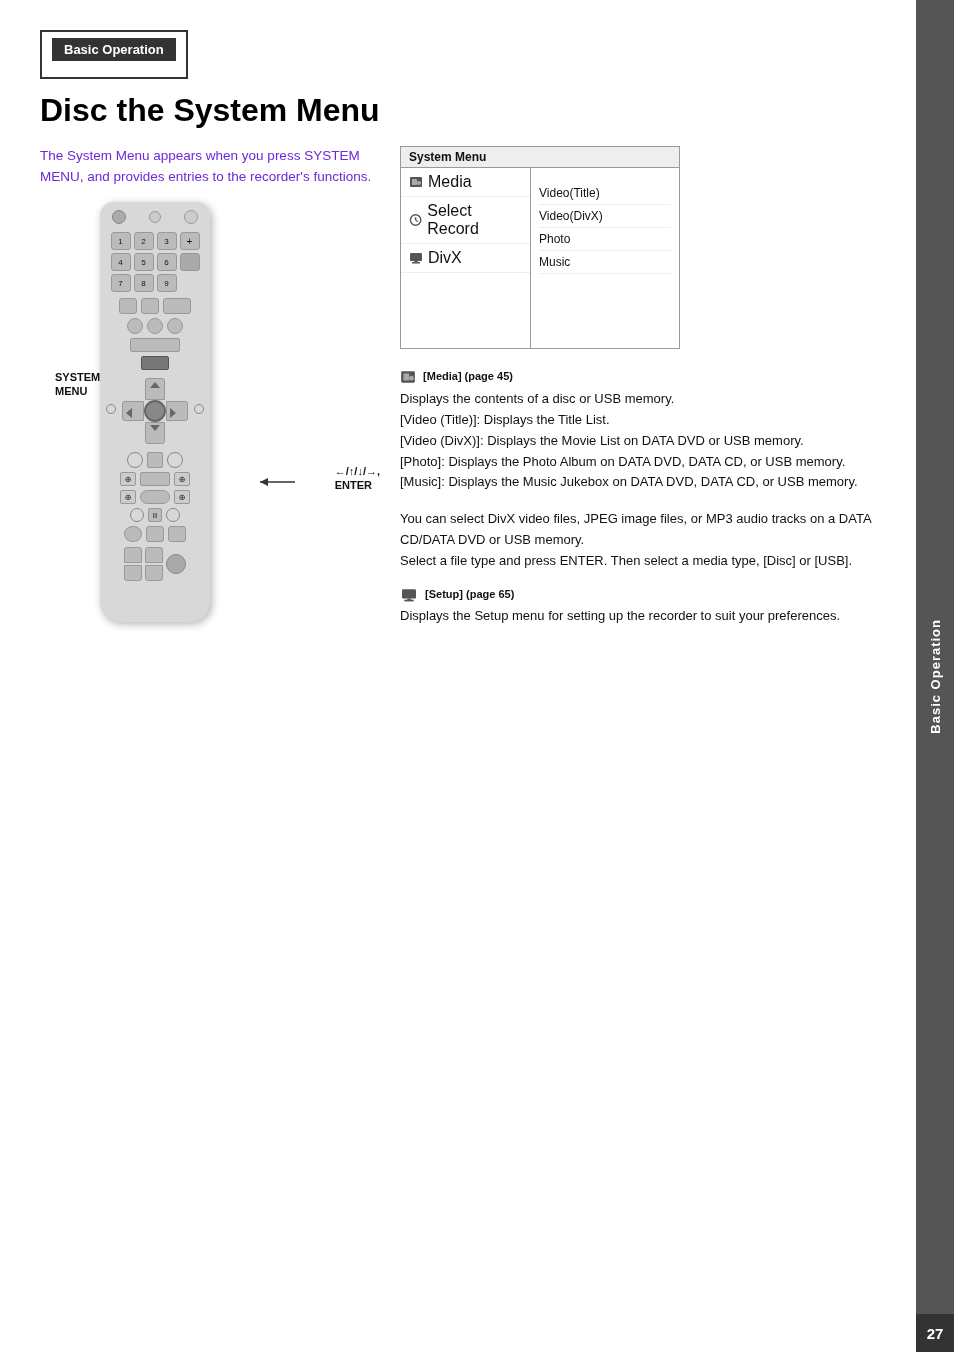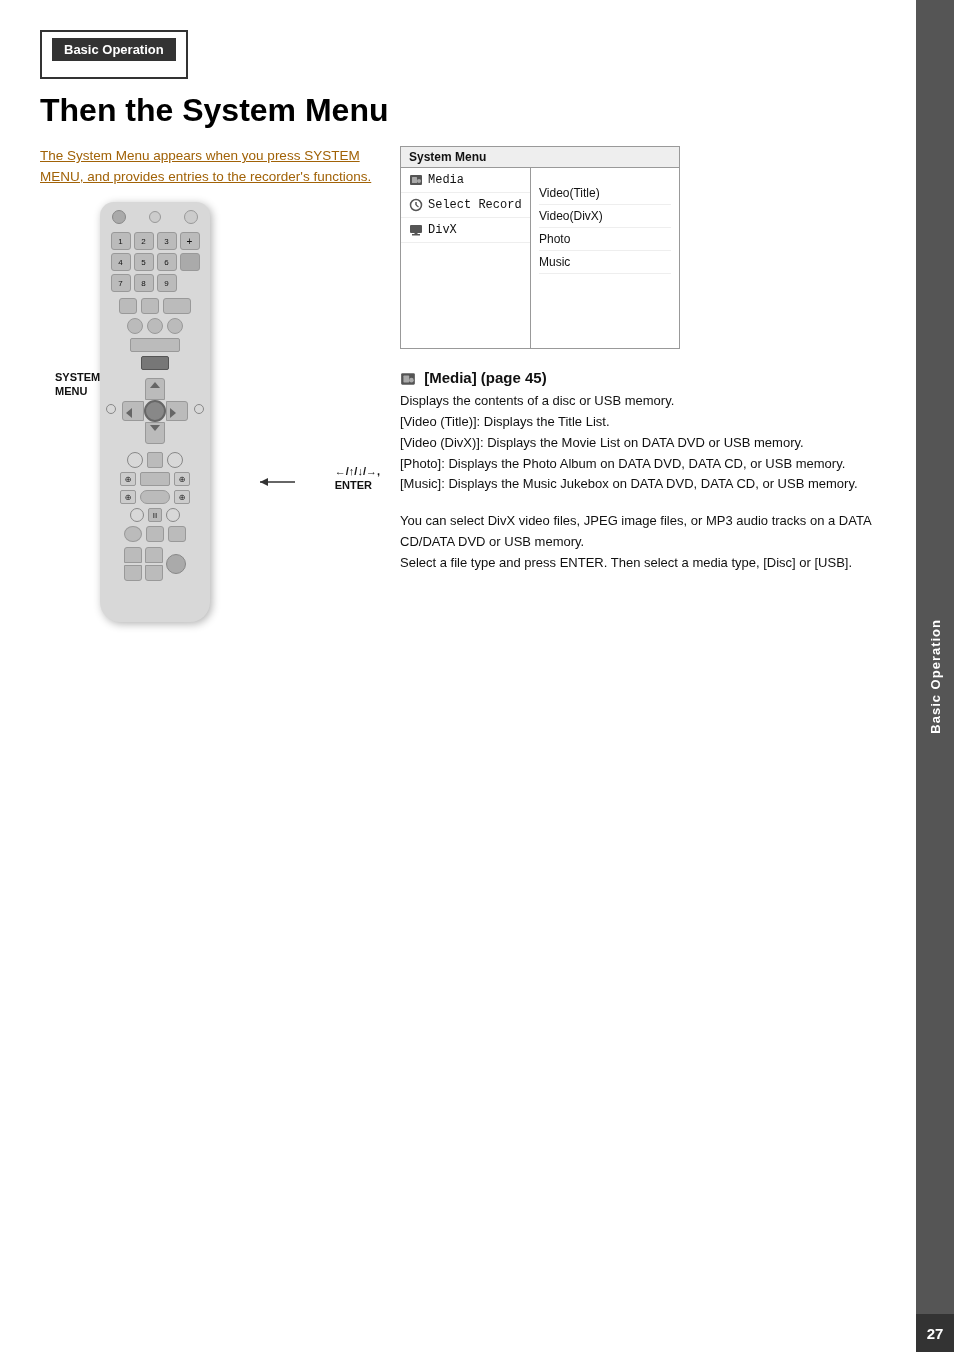--- a/index.html
+++ b/index.html
@@ -99,22 +99,21 @@
     }
 
     .right-col {
       flex: 1;
     }
 
     .intro-text {
       font-size: 13.5px;
       line-height: 1.55;
       margin-bottom: 14px;
-      color: #a16207;
-      text-decoration: underline;
+      color: #6d28d9;
     }
 
     
     .remote-wrapper {
       display: flex;
       justify-content: center;
       align-items: flex-start;
       margin-top: 10px;
       position: relative;
     }
@@ -294,42 +293,41 @@
       width: 130px;
       border-right: 1px solid #999;
     }
 
     .menu-item-row {
       padding: 5px 8px;
       display: flex;
       align-items: center;
       gap: 5px;
       border-bottom: 1px solid #eee;
-      font-size: 12px;
-      font-family: Liberation Mono, monospace;
+      font-size: 16px;
     }
 
     .menu-submenu-col {
       flex: 1;
       padding: 14px 8px;
     }
 
     .submenu-item {
       padding: 4px 0;
       font-size: 12px;
       border-bottom: 1px solid #eee;
     }
 
     
     .desc-section {
       margin-bottom: 16px;
     }
 
     .desc-title {
-      font-size: 15px;
+      font-size: 11px;
       font-weight: bold;
       margin-bottom: 4px;
     }
 
     .desc-text {
       font-size: 13px;
       line-height: 1.6;
       color: #111;
     }
 
@@ -339,21 +337,21 @@
 
 <div class="page-container">
   <div class="main-content">
 
     
     <div class="section-border">
       <span class="section-badge">Basic Operation</span>
     </div>
 
     
-    <h1 class="page-title">Then the System Menu</h1>
+    <h1 class="page-title">Disc the System Menu</h1>
 
     
     <div class="two-col">
 
       <div class="left-col">
         <p class="intro-text">The System Menu appears when you press SYSTEM MENU, and provides entries to the recorder's functions.</p>
 
         <div class="remote-wrapper">
 
           <svg width="340" height="480" style="position:absolute; top:0; left:0; pointer-events:none;">
@@ -545,20 +543,33 @@
           <br>
           <div class="desc-text">
             You can select DivX video files, JPEG image files, or MP3 audio tracks on a DATA CD/DATA DVD or USB memory.<br>
             Select a file type and press ENTER. Then select a media type, [Disc] or [USB].
           </div>
         </div>
 
         <div class="desc-section">
         </div>
 
+        <div class="desc-section">
+          <div class="desc-title">
+            <svg width="18" height="14" viewBox="0 0 14 12" style="vertical-align:middle;margin-right:4px;">
+              <rect x="1" y="1" width="12" height="8" rx="1" fill="#555"></rect>
+              <rect x="3" y="10" width="8" height="1.5" fill="#555"></rect>
+              <rect x="5.5" y="9" width="3" height="2" fill="#555"></rect>
+            </svg>
+            <span>[Setup] (page 65)</span>
+          </div>
+          <div class="desc-text">
+            Displays the Setup menu for setting up the recorder to suit your preferences.
+          </div>
+        </div>
 
       </div>
     </div>
 
   </div>
 
   <div class="sidebar-right">
     <span class="sidebar-text">Basic Operation</span>
     <div class="page-number-box">27</div>
   </div>

